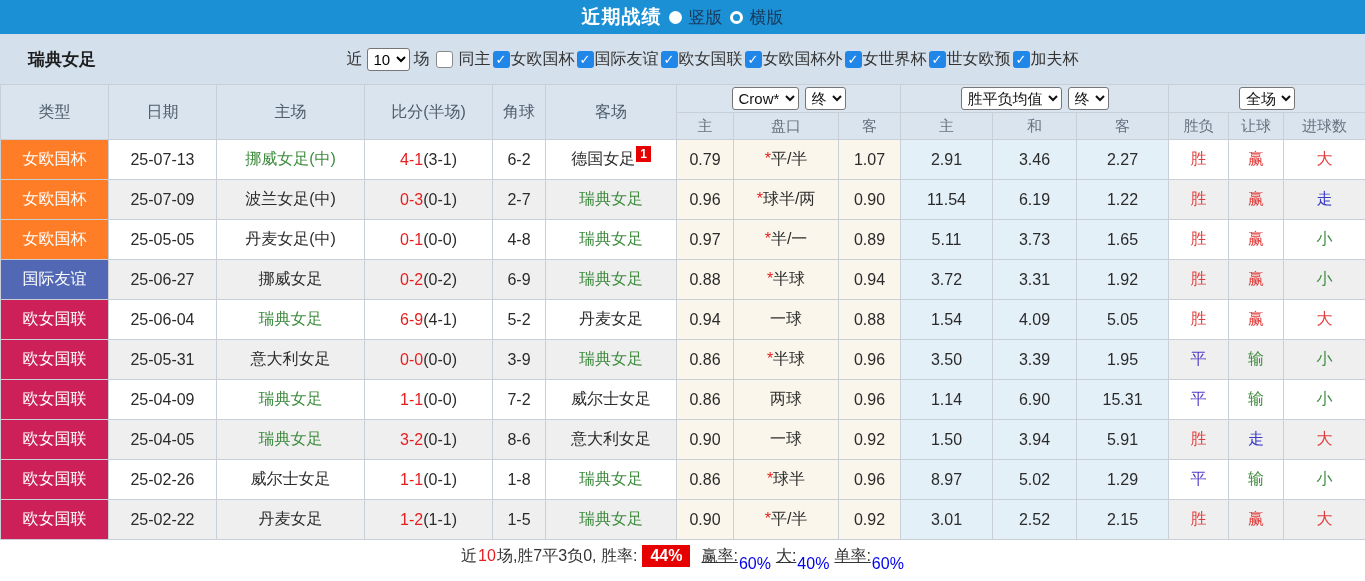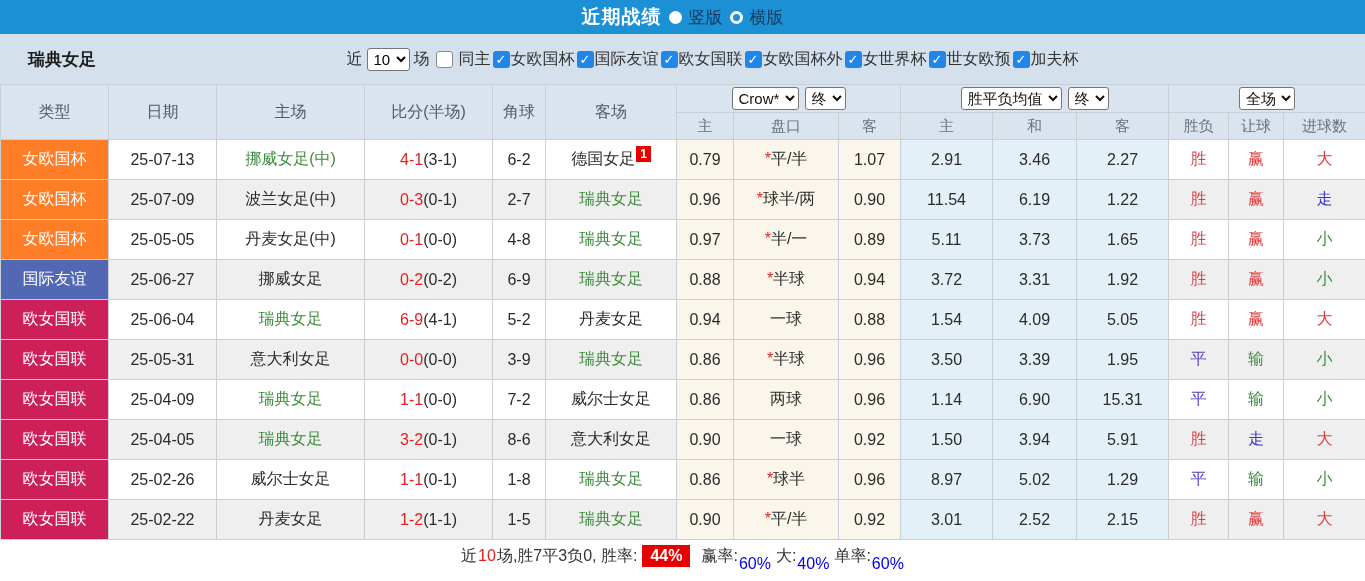--- a/index.html
+++ b/index.html
@@ -58,21 +58,21 @@
     position:relative; top:-6px; margin-left:1px;
   }
   
   .footer {
     height:32px; background:#fff; display:flex; align-items:center; justify-content:center;
     font-size:16px; color:#333; gap:1px;
   }
   .footer .red { color:var(--scorered,#E51F1F); }
   .footer .rate-badge { background:var(--badge,#E60000); color:#fff; font-weight:bold; padding:2px 8px; margin:0 6px 0 4px; }
   .footer .bluev { color:var(--bluev,#0000EE);margin-top:16px; }
-  .footer .seg { margin-left:4px; }
+  .footer .seg { margin-left:4px;text-decoration:underline; }
 </style>
 </head>
 <body>
 
 <div class="topbar">
   <span class="title">近期战绩</span>
   <span class="radio-dot"></span>
   <span class="ver-label">竖版</span>
   <span class="radio-ring"></span>
   <span class="ver-label">横版</span>

